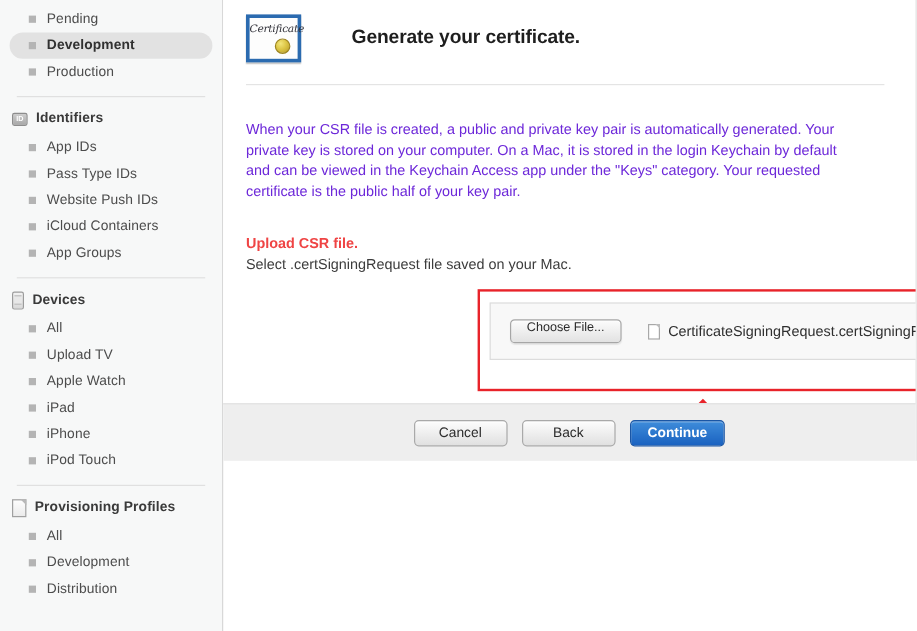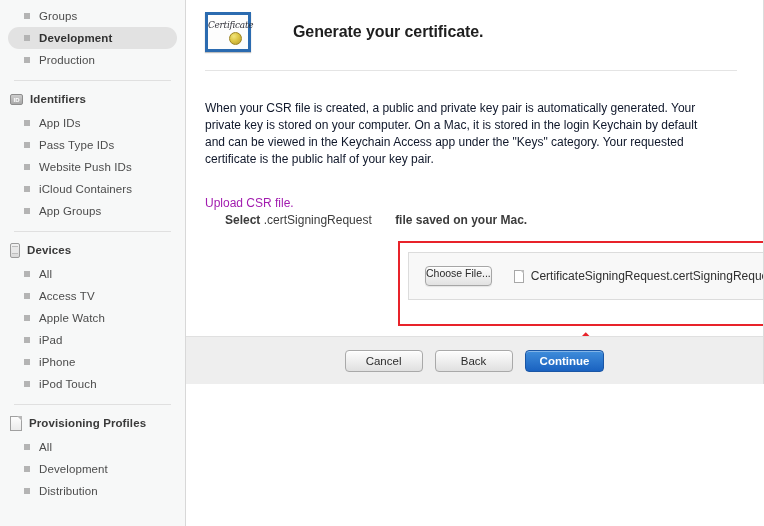--- a/index.html
+++ b/index.html
@@ -181,36 +181,36 @@
   .hr {
     height: 1px;
     background: #e4e4e4;
     margin: 14px 26px 0 19px;
   }
 
   .body-text {
     margin: 29px 19px 0 19px;
     font-size: 12px;
     line-height: 17px;
-    color: #0f172a;
+    color: #6d28d9;
     width: 505px;
   }
 
   .upload-head {
     margin: 28px 0 0 19px;
     font-size: 12px;
-    font-weight: normal;
-    color: #a21caf;
+    font-weight: bold;
+    color: #ef4444;
   }
   .upload-sub {
     margin: 3px 0 0 19px;
     font-size: 12px;
     color: #3c3c3c;
   }
-  .upload-sub .bold { font-weight: bold; margin-left: 20px; }
+  .upload-sub .bold { font-weight: normal; }
   .upload-sub .plain { font-weight: normal; }
 
   
   .red-box {
     position: absolute;
     left: 212px; top: 241px;
     width: 512px; height: 85px;
     border: 2px solid #e8232a;
     pointer-events: none;
   }
@@ -221,21 +221,21 @@
     left: 222px; top: 252px;
     width: 499px; height: 48px;
     background: #f8f8f8;
     border: 1px solid #dcdcdc;
     display: flex;
     align-items: center;
     padding-left: 16px;
   }
   .choose-btn {
     height: 20px;
-    padding: 0 0;
+    padding: 0 13px;
     font-size: 10.5px;
     color: #2a2a2a;
     background: linear-gradient(#fcfcfc, #e2e2e2);
     border: 1px solid #a6a6a6;
     border-radius: 4px;
     box-shadow: 0 1px 0 rgba(255,255,255,0.8) inset, 0 1px 1px rgba(0,0,0,0.08);
     cursor: default;
     font-family: "Liberation Sans", sans-serif;
     white-space: nowrap;
   }
@@ -326,21 +326,21 @@
 <body>
 
 <div class="app">
 
   <div class="sidebar">
 
     <div>
       <div class="nav-gap"></div>
       <div class="nav-item">
         <span class="bullet"></span>
-        <span class="lbl">Groups</span>
+        <span class="lbl">Pending</span>
       </div>
       <div class="nav-item selected">
         <span class="bullet"></span>
         <span class="lbl">Development</span>
       </div>
       <div class="nav-item">
         <span class="bullet"></span>
         <span class="lbl">Production</span>
       </div>
     </div>
@@ -375,21 +375,21 @@
     <div class="sect-head">
       <span class="ico-device"></span>
       <span class="sect-lbl">Devices</span>
     </div>
     <div class="nav-item">
       <span class="bullet"></span>
       <span class="lbl">All</span>
     </div>
     <div class="nav-item">
       <span class="bullet"></span>
-      <span class="lbl">Access TV</span>
+      <span class="lbl">Upload TV</span>
     </div>
     <div class="nav-item">
       <span class="bullet"></span>
       <span class="lbl">Apple Watch</span>
     </div>
     <div class="nav-item">
       <span class="bullet"></span>
       <span class="lbl">iPad</span>
     </div>
     <div class="nav-item">

